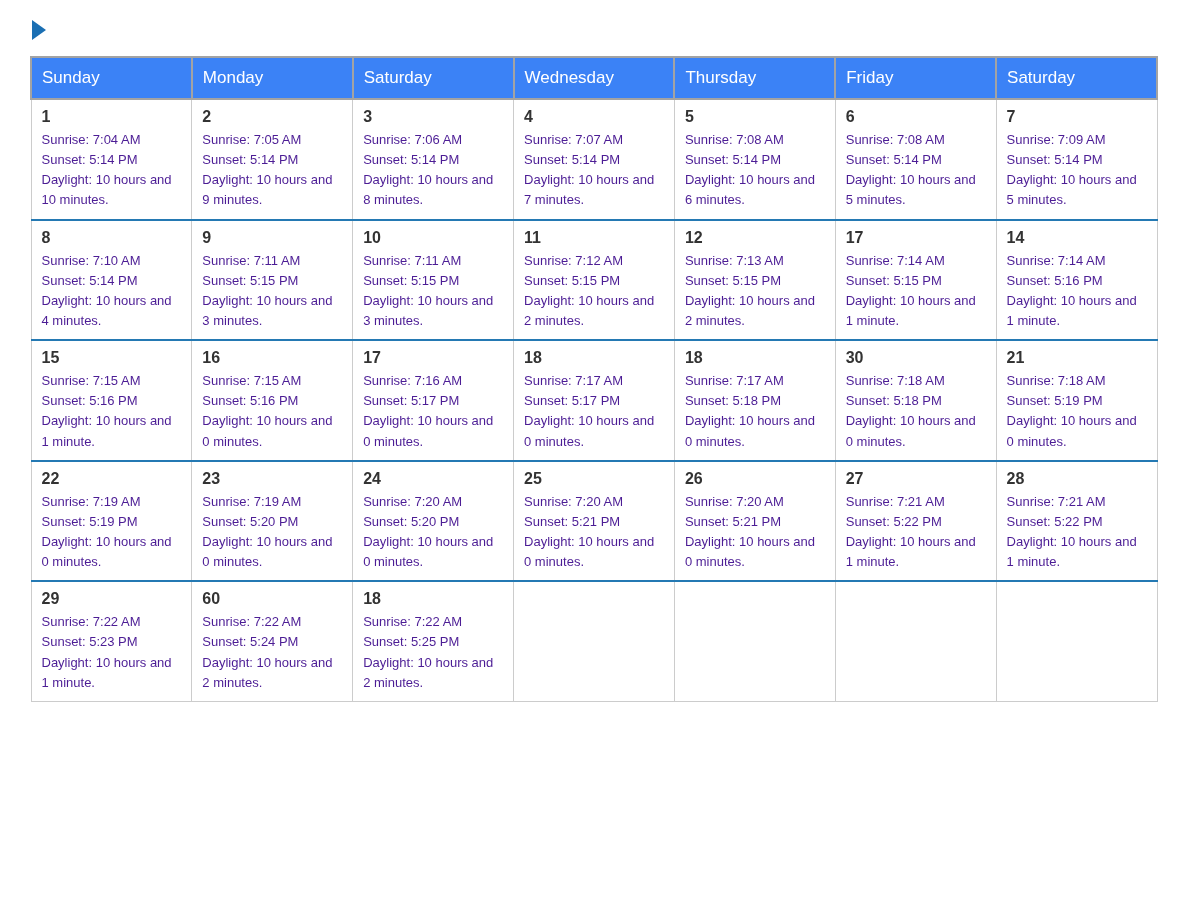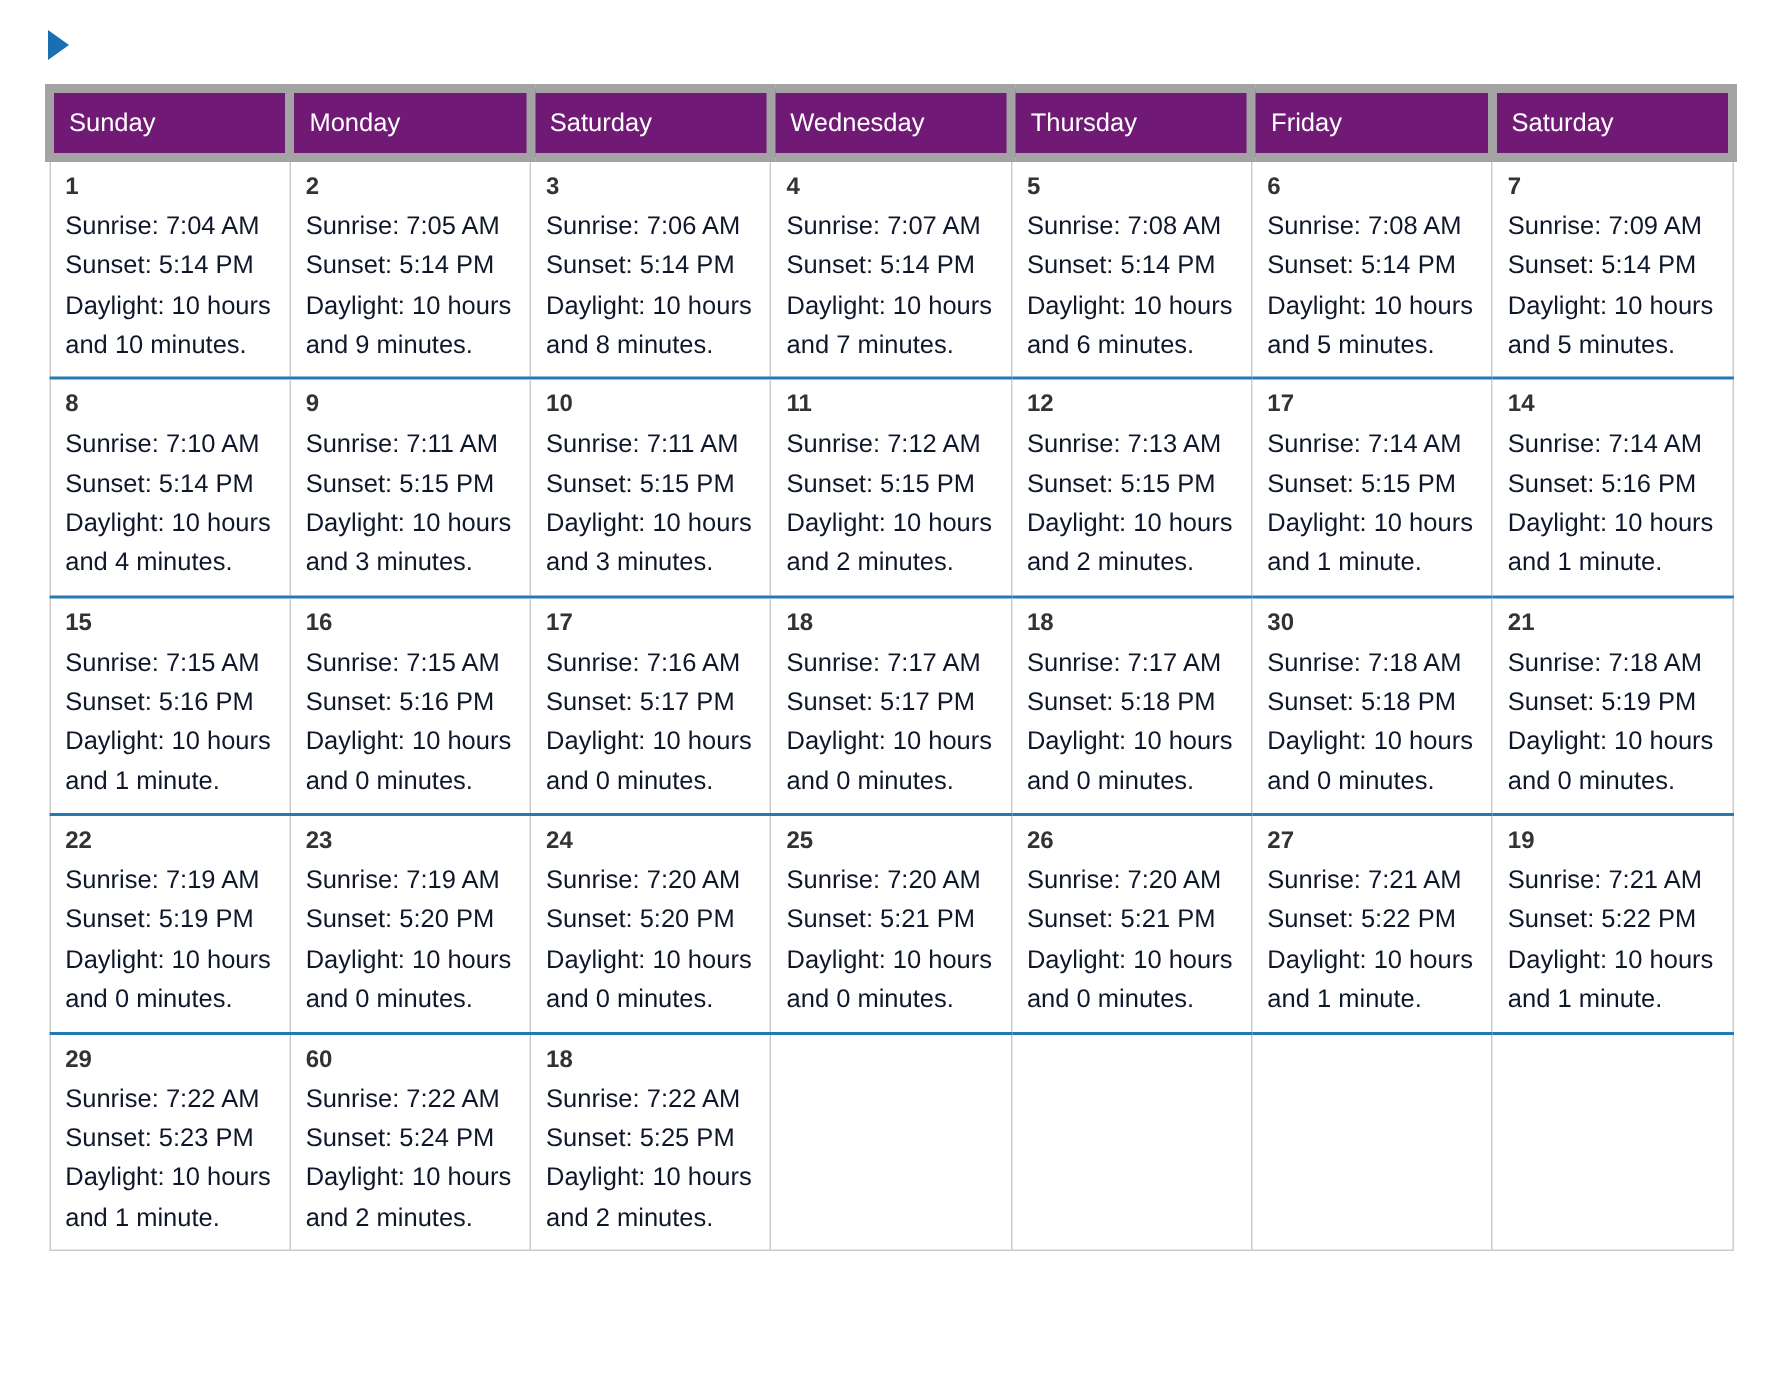--- a/index.html
+++ b/index.html
@@ -62,27 +62,27 @@
       margin-top: 4px;
     }
 
     .calendar-table {
       width: 100%;
       border-collapse: collapse;
       table-layout: fixed;
     }
 
     .calendar-table th {
-      background-color: #701a75;
+      background-color: #3b82f6;
       color: #ffffff;
       font-size: 17px;
       font-weight: normal;
       padding: 10px 10px;
       text-align: left;
-      border: 6px solid #a3a3a3;
+      border: 2px solid #a3a3a3;
     }
 
     .calendar-table td {
       vertical-align: top;
       padding: 8px 10px;
       border: 1px solid #cccccc;
       border-top: 2px solid #2479b3;
       background: #ffffff;
       font-size: 13px;
       color: #333;
@@ -90,23 +90,23 @@
     }
 
     .day-number {
       font-size: 16px;
       font-weight: bold;
       margin-bottom: 4px;
       display: block;
     }
 
     .day-info {
-      font-size: 17px;
+      font-size: 13px;
       line-height: 1.55;
-      color: #0f172a;
+      color: #4c1d95;
     }
 
     .empty-cell {
       background: #f9f9f9;
       border-top: 2px solid #2479b3;
     }
 
     .logo-blue-line {
       color: #1a6fb3;
       font-size: 22px;
@@ -254,21 +254,21 @@
         </td>
         <td>
           <span class="day-number">26</span>
           <span class="day-info">Sunrise: 7:20 AM<br>Sunset: 5:21 PM<br>Daylight: 10 hours and 0 minutes.</span>
         </td>
         <td>
           <span class="day-number">27</span>
           <span class="day-info">Sunrise: 7:21 AM<br>Sunset: 5:22 PM<br>Daylight: 10 hours and 1 minute.</span>
         </td>
         <td>
-          <span class="day-number">19</span>
+          <span class="day-number">28</span>
           <span class="day-info">Sunrise: 7:21 AM<br>Sunset: 5:22 PM<br>Daylight: 10 hours and 1 minute.</span>
         </td>
       </tr>
       <tr>
         <td>
           <span class="day-number">29</span>
           <span class="day-info">Sunrise: 7:22 AM<br>Sunset: 5:23 PM<br>Daylight: 10 hours and 1 minute.</span>
         </td>
         <td>
           <span class="day-number">60</span>

